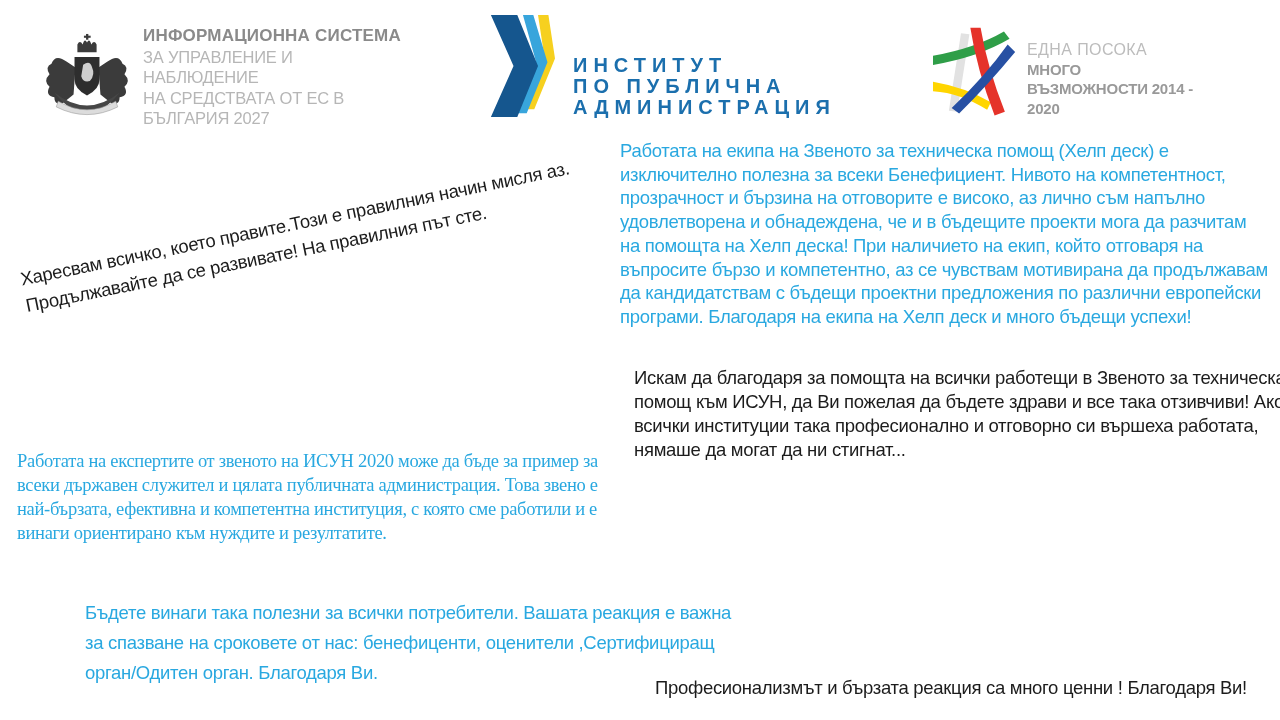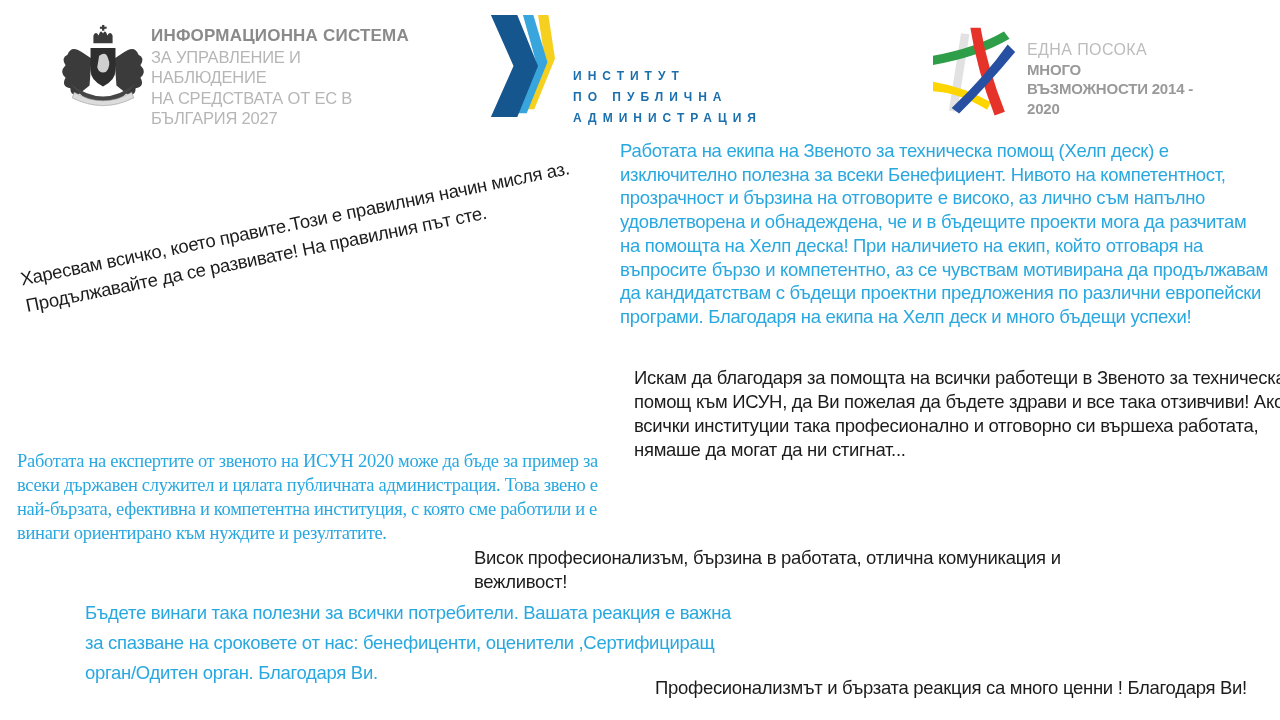--- a/index.html
+++ b/index.html
@@ -6,29 +6,29 @@
   .slide{
     position:relative;
     width:1280px;height:720px;
     background:#ffffff;
     overflow:hidden;
     font-family:"Liberation Sans","DejaVu Sans",sans-serif;
   }
   .abs{position:absolute;}
 
   
-  .logo-isun{left:55px;top:24px;display:flex;align-items:flex-start;}
+  .logo-isun{left:39px;top:24px;display:flex;gap:8px;align-items:flex-end;}
   .coa-svg{width:96px;height:96px;flex:0 0 auto;}
   .isun-text{padding-top:2px;line-height:20.5px;font-size:16.5px;letter-spacing:-0.2px;}
   .isun-title{font-weight:bold;font-size:17px;color:var(--gray-title);letter-spacing:0.2px;}
   .isun-sub{color:var(--gray-sub);}
 
   .logo-ipa{left:489px;top:13px;display:flex;gap:18px;align-items:flex-start;}
   .ipa-svg{width:66px;height:106px;flex:0 0 auto;}
-  .ipa-text{margin-top:53px;font-size:12px;font-weight:bold;letter-spacing:6px;
+  .ipa-text{margin-top:42px;font-size:20px;font-weight:bold;letter-spacing:6px;
             line-height:21px;color:var(--ipa-blue);}
 
   .logo-eu{left:933px;top:26px;display:flex;gap:10px;align-items:flex-end;}
   .eu-svg{width:84px;height:92px;flex:0 0 auto;}
   .eu-text{margin-top:10px;line-height:19.5px;}
   .eu-light{font-size:16px;color:var(--eu-gray-light);letter-spacing:0.4px;}
   .eu-bold{font-size:15px;font-weight:bold;color:var(--eu-gray-bold);letter-spacing:-0.2px;}
 
   
   .quote{
@@ -114,20 +114,18 @@
 да кандидатствам с бъдещи проектни предложения по различни европейски
 програми. Благодаря на екипа на Хелп деск и много бъдещи успехи!</div>
   <div class="abs quote black q-iskam">Искам да благодаря за помощта на всички работещи в Звеното за техническа
 помощ към ИСУН, да Ви пожелая да бъдете здрави и все така отзивчиви! Ако
 всички институции така професионално и отговорно си вършеха работата,
 нямаше да могат да ни стигнат...</div>
   <div class="abs quote blue q-experti">Работата на експертите от звеното на ИСУН 2020 може да бъде за пример за
 всеки държавен служител и цялата публичната администрация. Това звено е
 най-бързата, ефективна и компетентна институция, с която сме работили и е
 винаги ориентирано към нуждите и резултатите.</div>
-  <div class="abs quote black q-visok">Висок професионализъм, бързина в работата, отлична комуникация и
-вежливост!</div>
   <div class="abs quote blue q-budete">Бъдете винаги така полезни за всички потребители. Вашата реакция е важна
 за спазване на сроковете от нас: бенефиценти, оценители ,Сертифициращ
 орган/Одитен орган. Благодаря Ви.</div>
   <div class="abs quote black q-prof">Професионализмът и бързата реакция са много ценни ! Благодаря Ви!</div>
 
 </div>
 
 </body></html>

